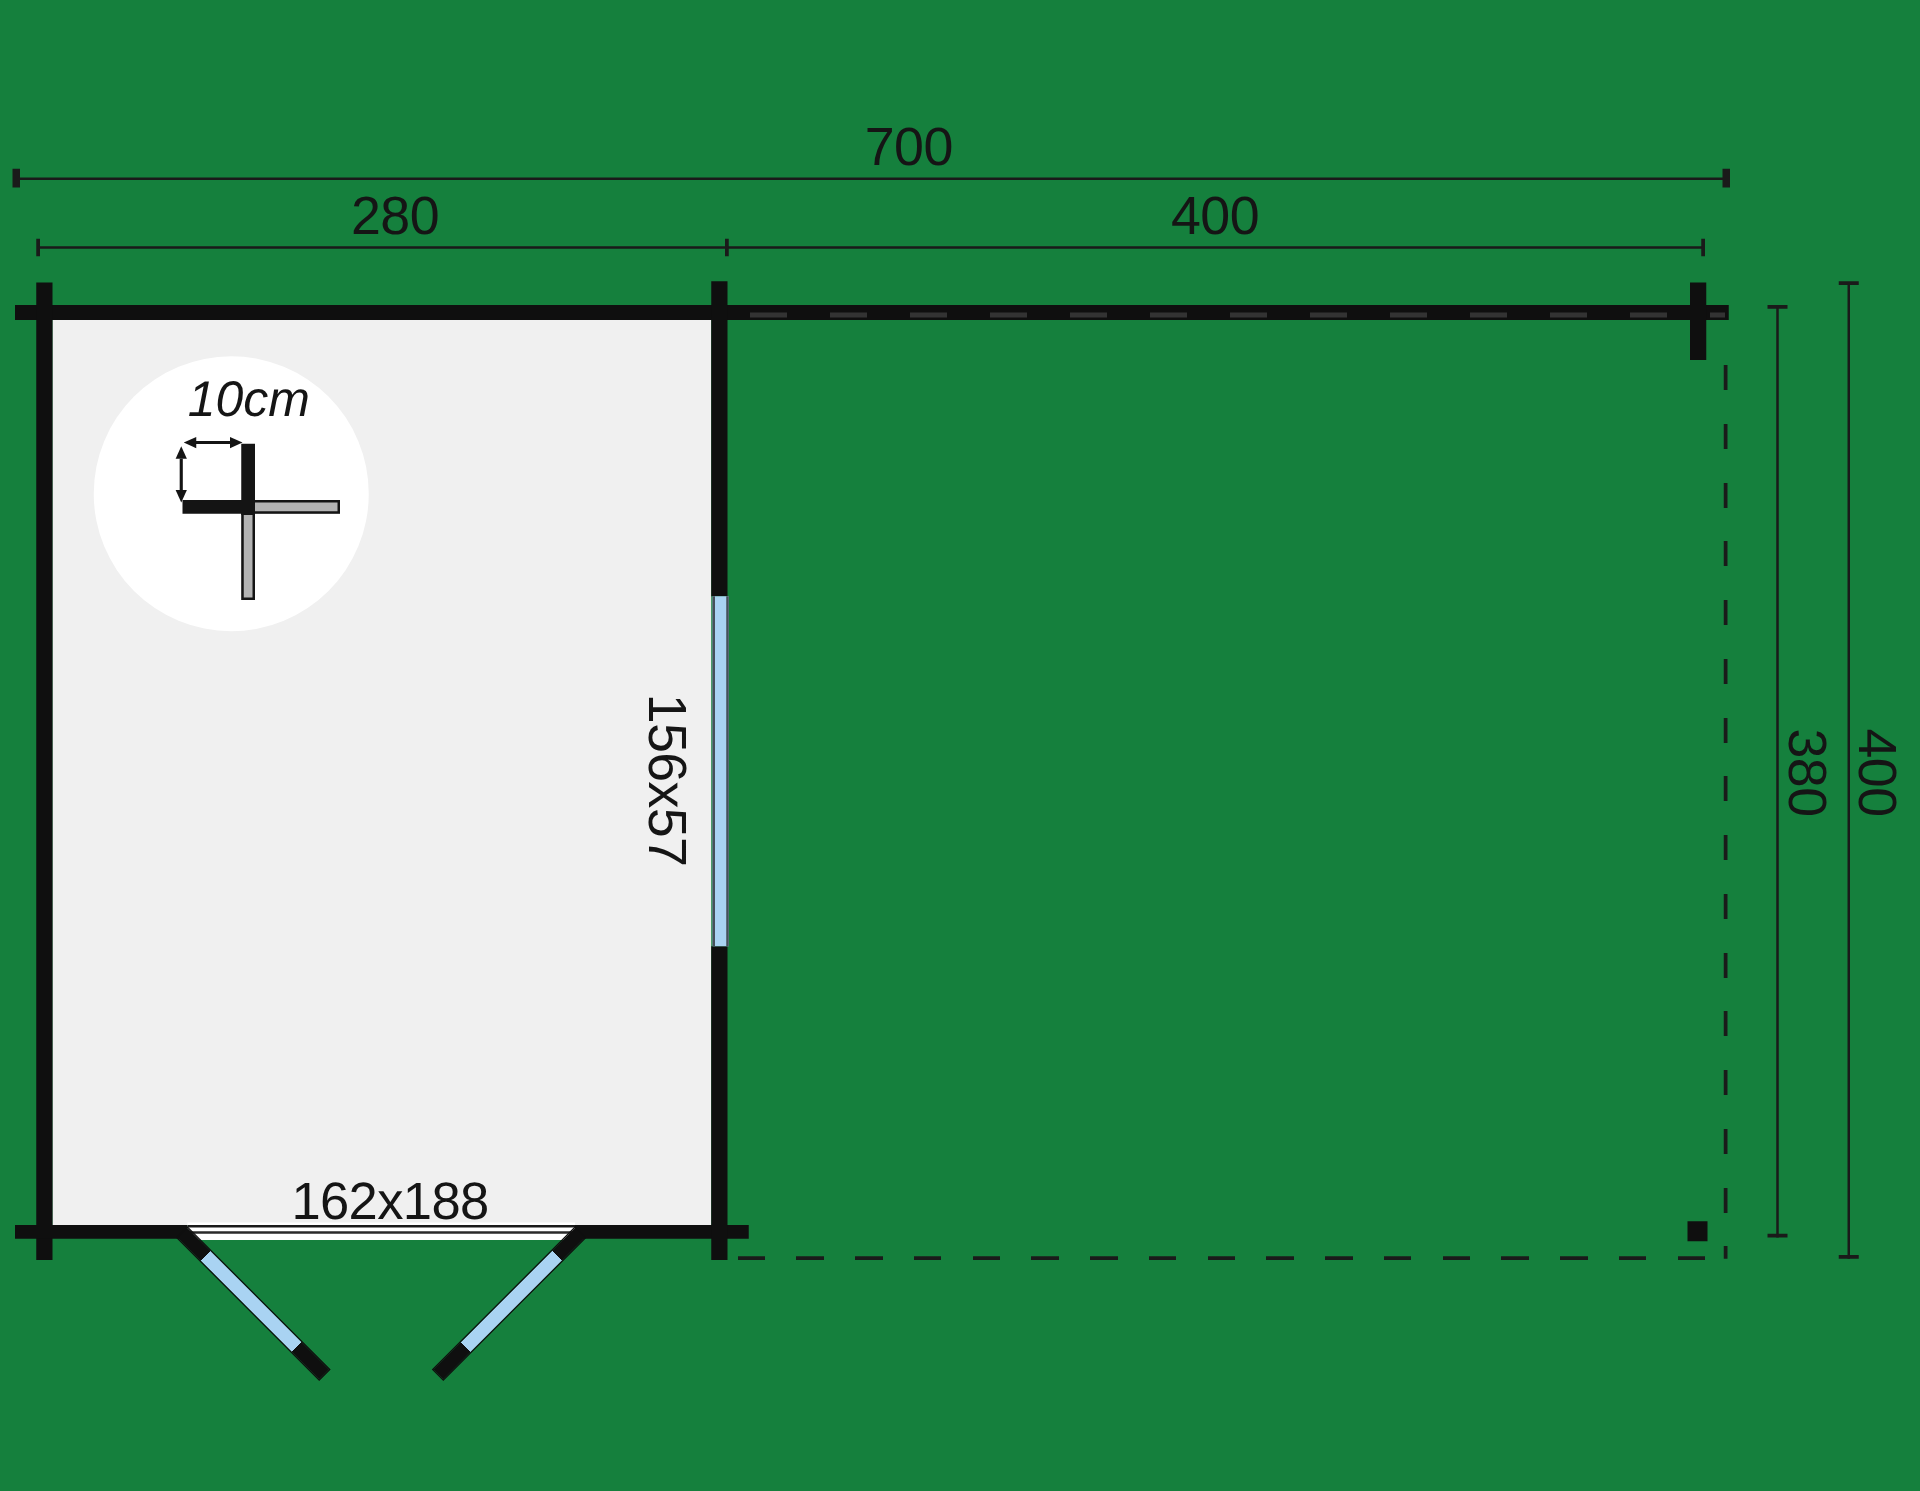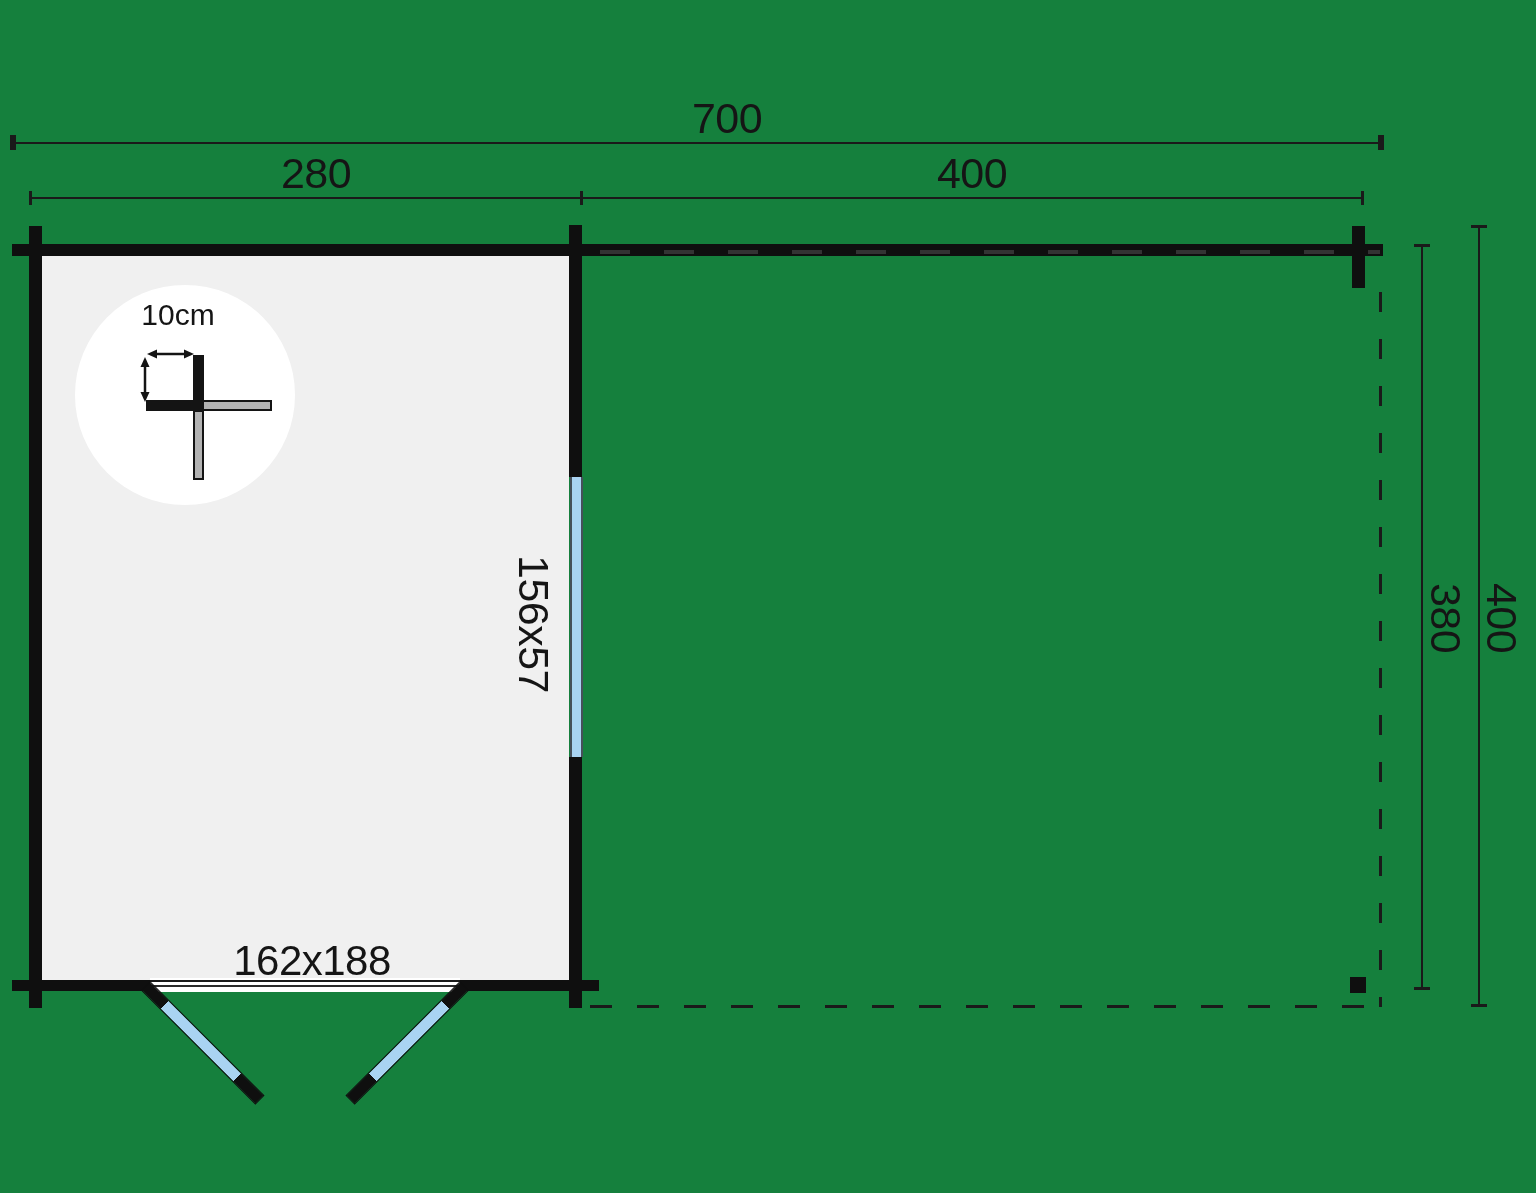--- a/index.html
+++ b/index.html
@@ -42,22 +42,22 @@
   .threshold-bg{position:absolute;left:150px;top:978px;width:310px;height:14px;background:#ffffff;}
   .thline1{position:absolute;left:150px;top:980px;width:310px;height:2px;background:#1a1a1a;}
   .thline2{position:absolute;left:150px;top:985px;width:310px;height:2px;background:#2a2a2a;}
   .leaf{position:absolute;top:981px;width:162px;height:13px;box-sizing:border-box;border:1px solid #0f0f0f;}
   .leaf.left{left:150px;transform-origin:0 0;transform:rotate(45deg);
     background:linear-gradient(90deg,#0f0f0f 0 26px,#a9d3f2 26px 129px,#0f0f0f 129px 162px);}
   .leaf.right{left:298px;transform-origin:100% 0;transform:rotate(-45deg);
     background:linear-gradient(270deg,#0f0f0f 0 26px,#a9d3f2 26px 129px,#0f0f0f 129px 162px);}
   
   .bubble{position:absolute;left:75px;top:285px;width:220px;height:220px;border-radius:50%;background:#ffffff;}
-  .detail-label{position:absolute;left:108px;top:300px;width:140px;text-align:center;
-    font-size:30px;line-height:1;color:#151515;}
+  .detail-label{position:absolute;left:108px;top:300px;width:140px;text-align:right;
+    font-size:40px;line-height:1;color:#151515;font-style:italic;}
   .graybar{position:absolute;box-sizing:border-box;background:#b3b3b3;border:2px solid #141414;}
   .blackbar{position:absolute;background:#141414;}
 </style>
 </head>
 <body>
 
 <div class="plan">
 
   <div class="dimlabel hor" style="left:727px;top:97px;">700</div>
   <div class="dlh" style="left:13px;top:142px;width:1368px;"></div>

